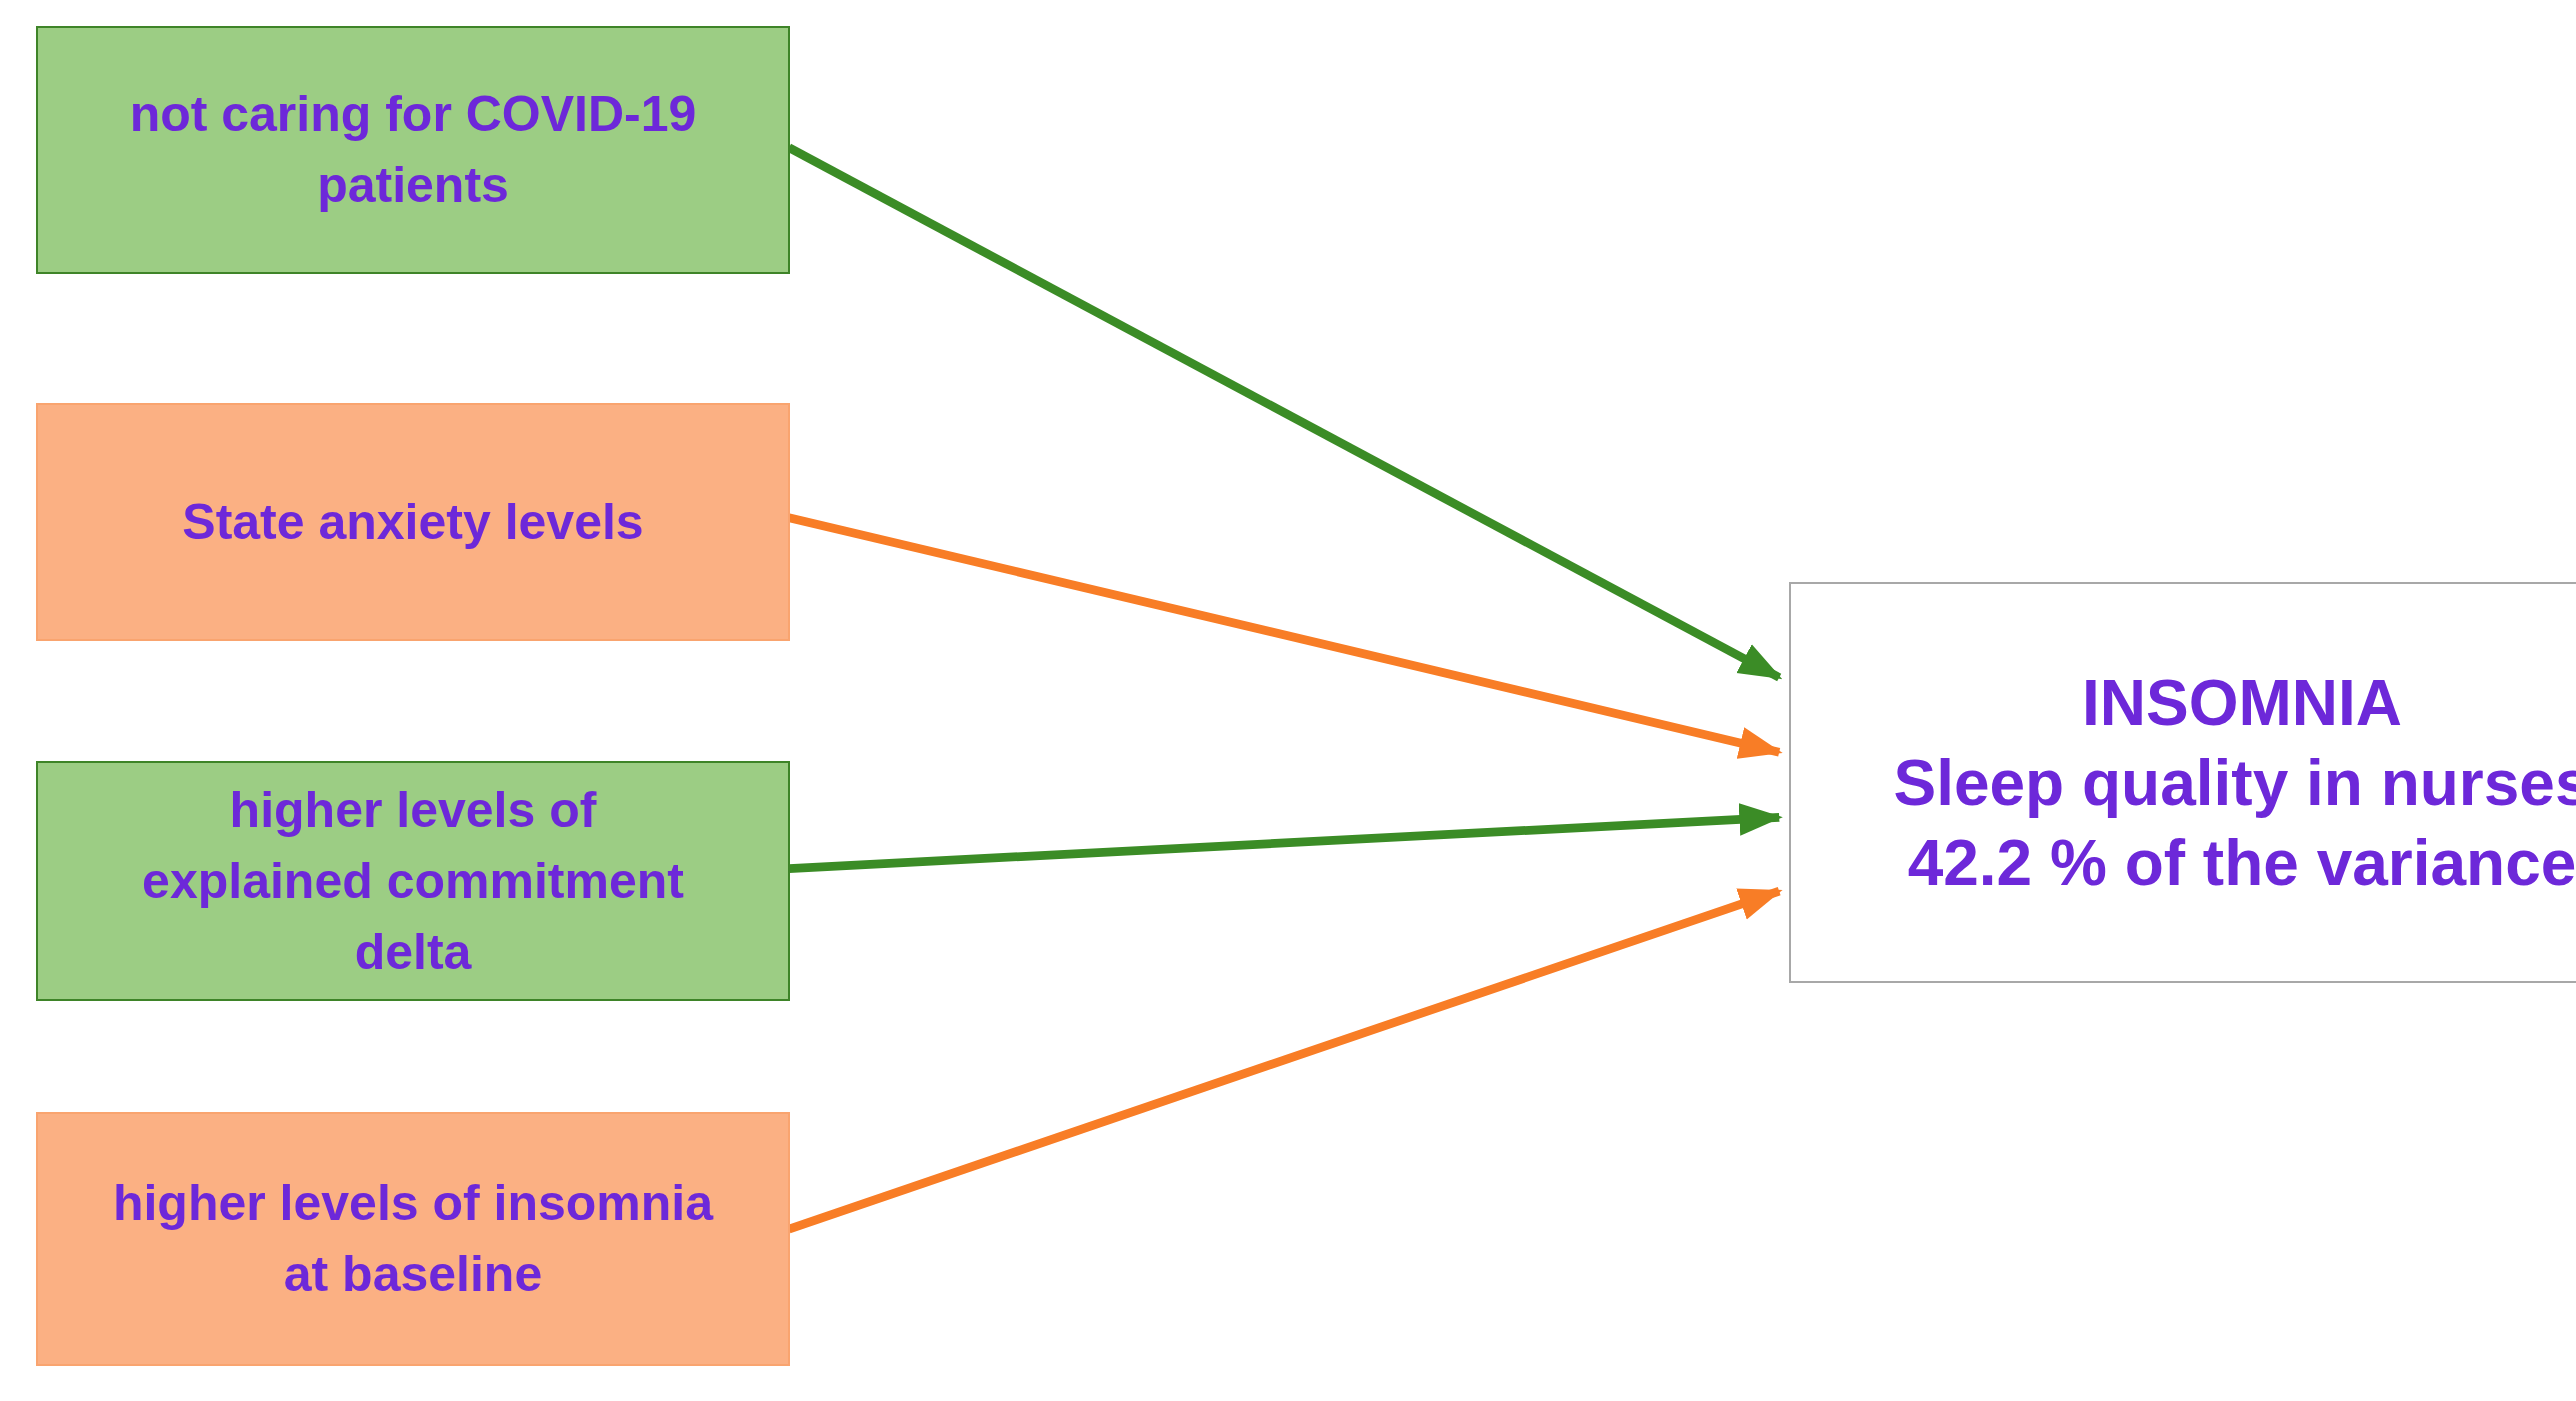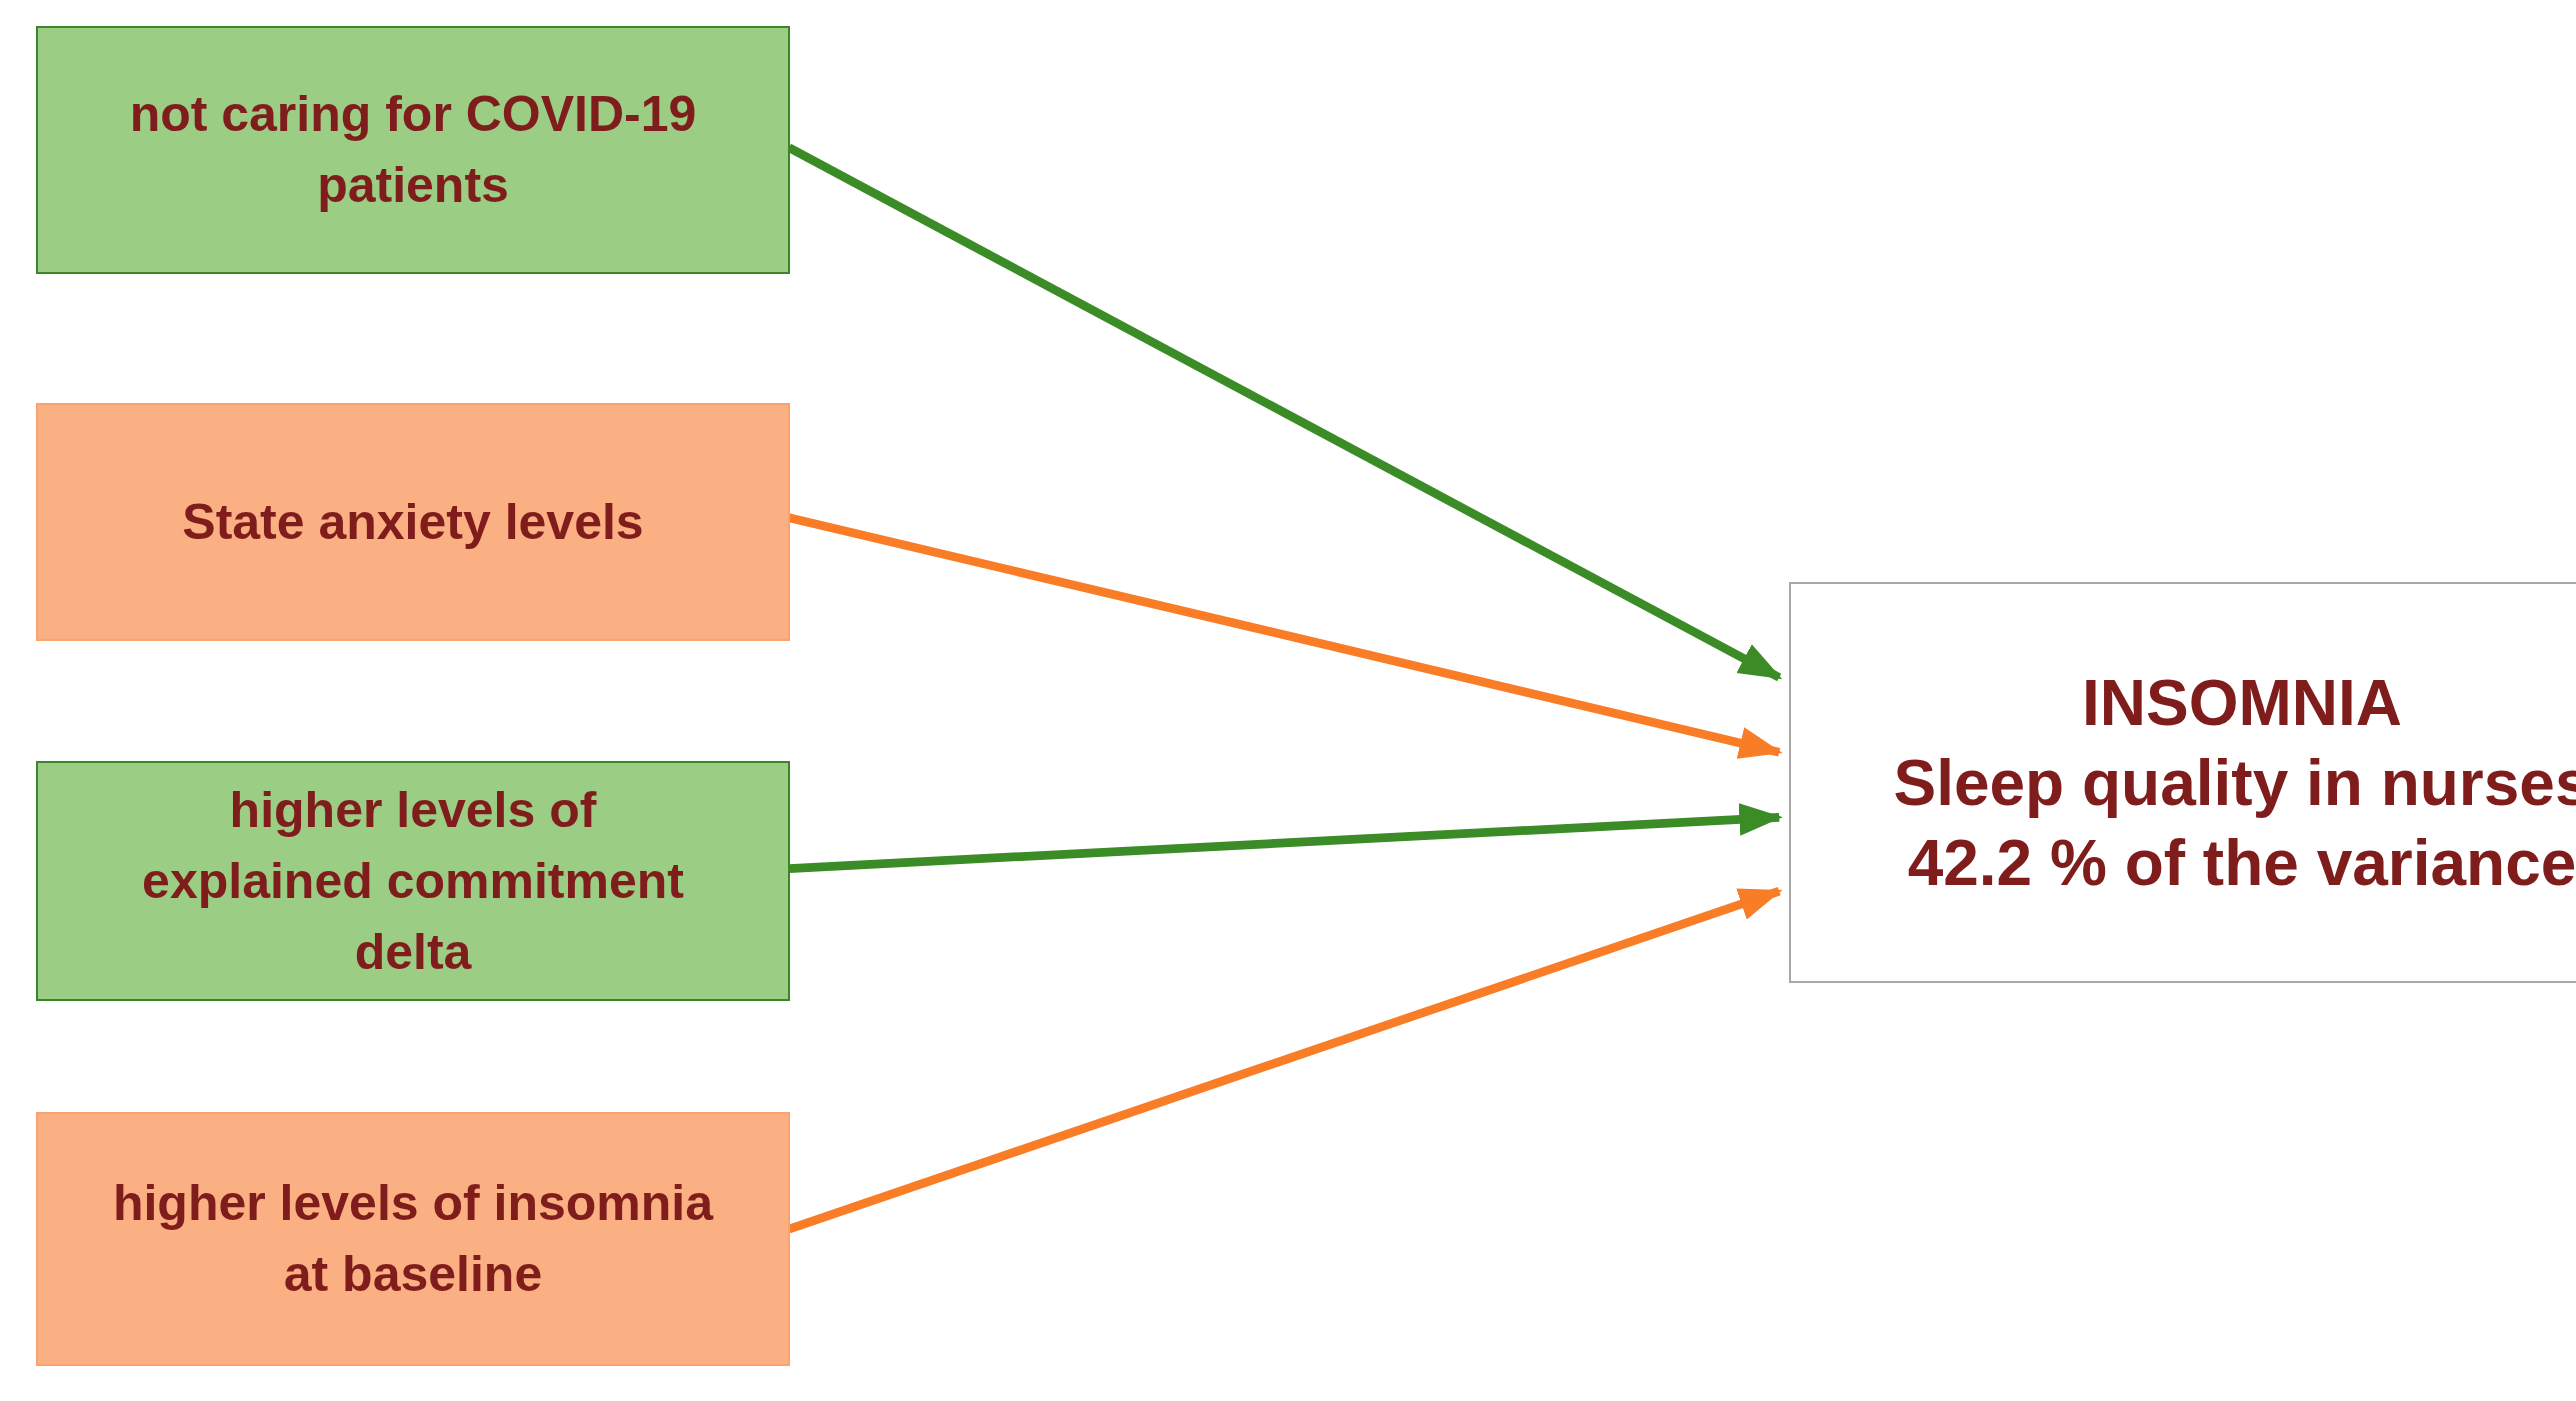--- a/index.html
+++ b/index.html
@@ -55,21 +55,21 @@
     display: block;
     white-space: nowrap;
   }
   .arrow {
     stroke-width: 10;
   }
 </style>
 </head>
 <body>
 
-<div class="canvas" style="background-color: rgb(255, 255, 255); color: #7f1d1d;">
+<div class="canvas" style="background-color: rgb(255, 255, 255); color: #6d28d9;">
 
   <svg class="arrow-layer" viewBox="0 0 2965 1613" xmlns="http://www.w3.org/2000/svg">
     <defs>
       <marker id="head-green" viewBox="0 0 12 9" refX="11" refY="4.5" markerWidth="5" markerHeight="4" orient="auto">
         <path d="M0,0 L12,4.5 L0,9 Z" style="fill: rgb(59, 140, 38);"></path>
       </marker>
       <marker id="head-orange" viewBox="0 0 12 9" refX="11" refY="4.5" markerWidth="5" markerHeight="4" orient="auto">
         <path d="M0,0 L12,4.5 L0,9 Z" style="fill: rgb(248, 125, 38);"></path>
       </marker>
     </defs>

